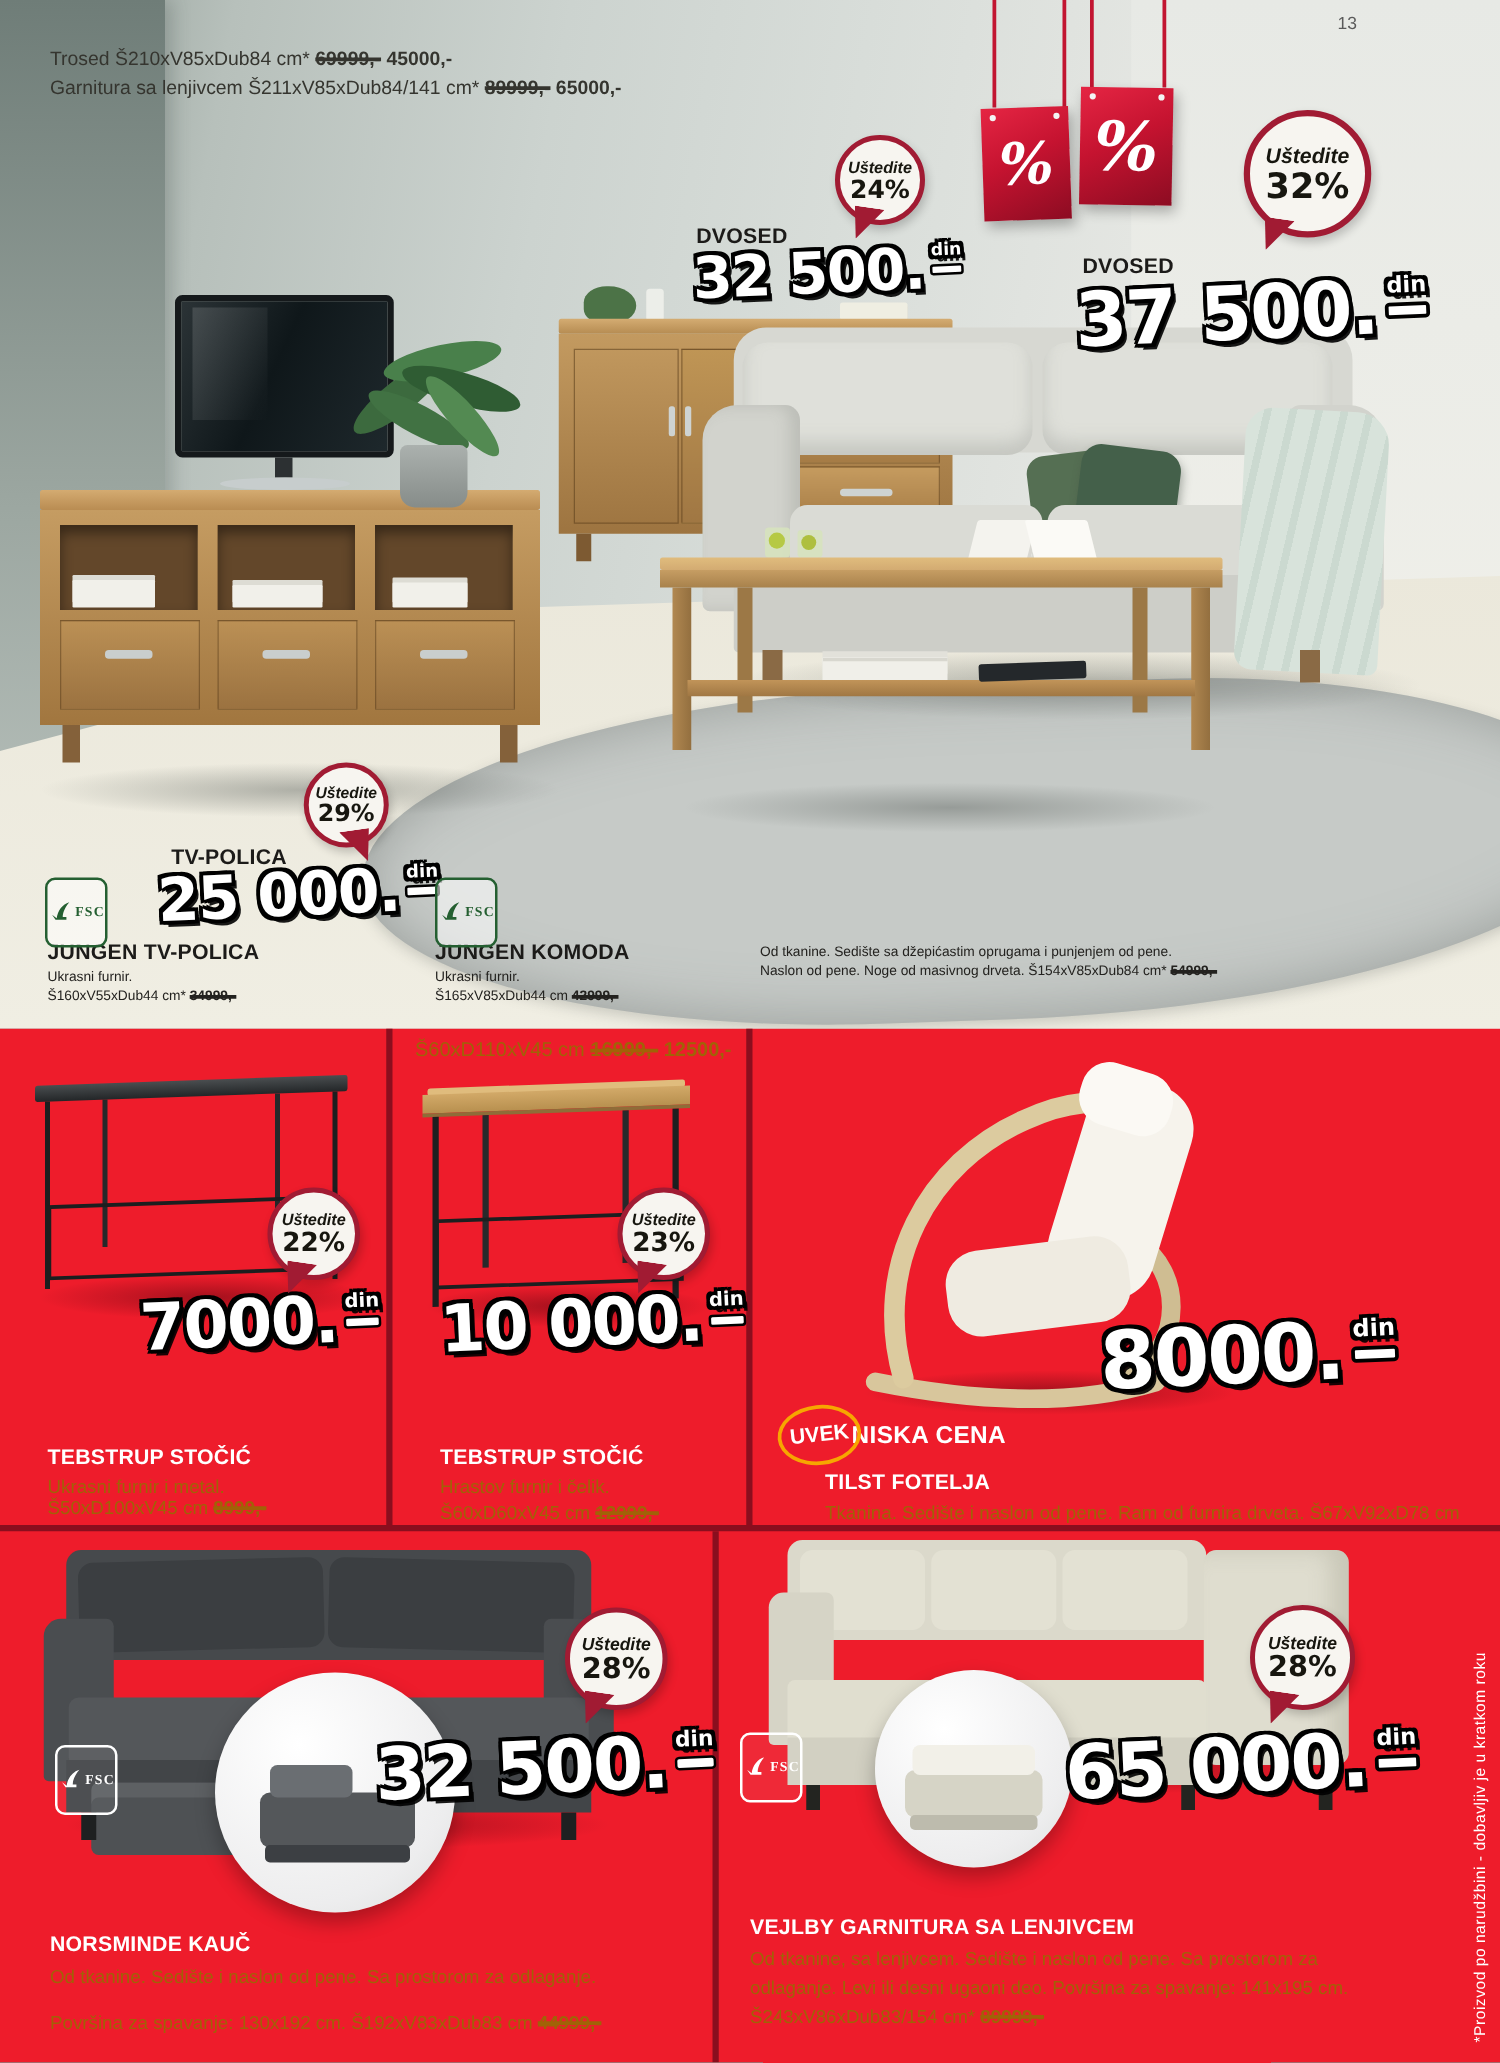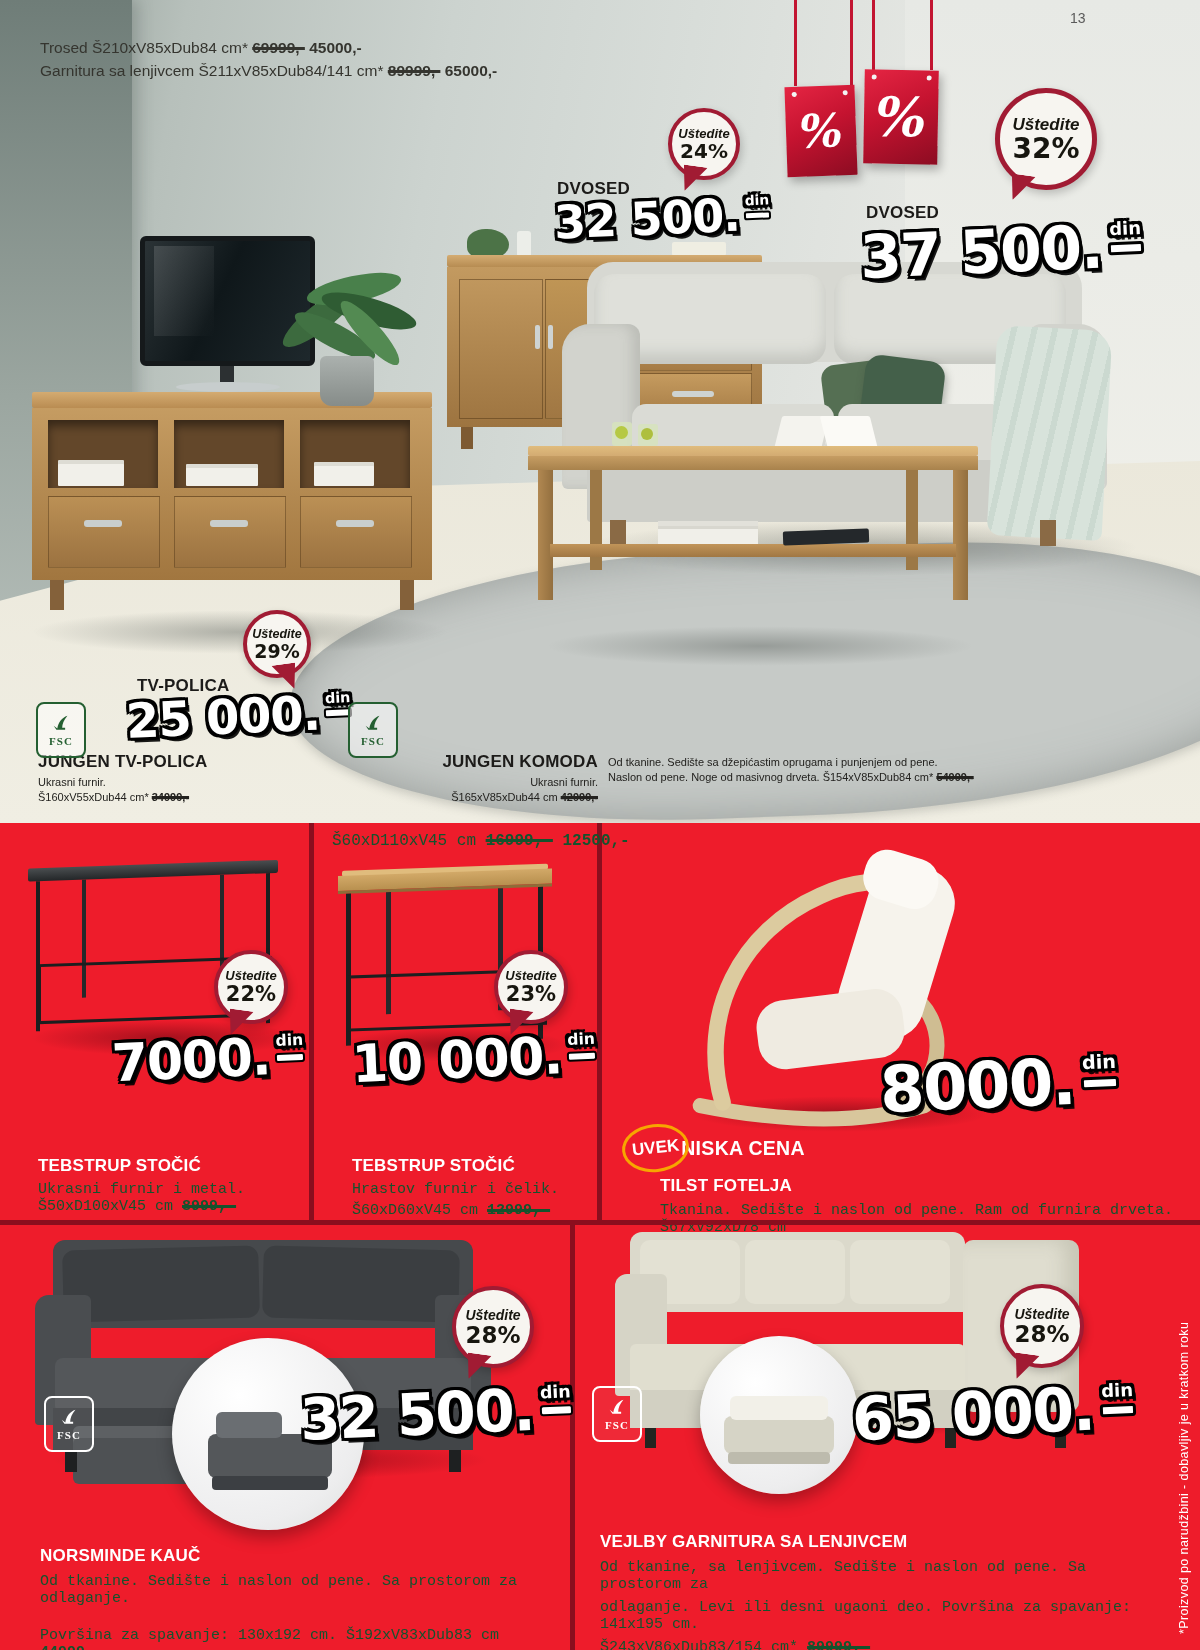--- a/index.html
+++ b/index.html
@@ -18,21 +18,21 @@
         clip-path:polygon(0 73%,36% 59%,100% 56%,100% 100%,0 100%);}
   .rug{position:absolute;left:290px;top:548px;width:1000px;height:268px;background:#c6cac7;
         border-radius:48% 38% 52% 44% / 55% 48% 58% 50%;transform:rotate(-2deg);
         box-shadow:inset 0 0 46px rgba(115,121,117,.55), 0 4px 10px rgba(90,95,92,.25);}
   .shadow{position:absolute;background:radial-gradient(ellipse at center,rgba(80,86,82,.4),rgba(80,86,82,0) 70%);}
 
   
   .p-title{font-weight:800;font-size:17px;color:#1c1b19;letter-spacing:.2px;}
   .p-line{font-size:11px;color:#23221f;}
   .t-title{font-weight:800;font-size:17px;color:#fff;letter-spacing:.2px;}
-  .t-line{font-size:15px;color:#14532d;font-family:Liberation Mono, monospace;}
+  .t-line{font-size:15px;color:#a16207;}
   s.old{font-weight:800;text-decoration:line-through;text-decoration-thickness:2.5px;}
   b{font-weight:800;}
   .toplines{position:absolute;left:40px;top:36px;font-size:15.5px;color:#35352f;line-height:1.5;}
 
   
   .price{position:absolute;display:flex;align-items:flex-start;color:#fff;font-weight:800;line-height:.92;
          letter-spacing:-.025em;transform:rotate(-2.5deg);z-index:6;white-space:nowrap;
          font-family:"DejaVu Sans",sans-serif;
          text-shadow:-3px -3px 0 #000,0 -3px 0 #000,3px -3px 0 #000,-3px 0 0 #000,3px 0 0 #000,
                      -3px 3px 0 #000,0 3px 0 #000,3px 3px 0 #000,-2px -2px 0 #000,2px -2px 0 #000,
@@ -53,21 +53,21 @@
   .save-pct{font-weight:800;color:#17160f;line-height:1;font-family:"DejaVu Sans",sans-serif;}
 
   
   .tag{position:absolute;background:linear-gradient(155deg,#e52543 0%,#c51330 45%,#8c0c22 100%);
        display:flex;align-items:center;justify-content:center;box-shadow:3px 5px 10px rgba(0,0,0,.28);z-index:4;}
   .tag-pct{color:#fff;font-weight:700;font-style:italic;font-size:46px;font-family:"DejaVu Serif",serif;}
   .pin{position:absolute;top:5px;width:5px;height:5px;background:#f3f4f4;border-radius:50%;}
   .string{position:absolute;top:0;width:3px;background:#c21531;z-index:3;}
 
   
-  .fsc{position:absolute;display:flex;flex-direction:column;align-items:center;justify-content:center;
+  .fsc{position:absolute;display:flex;align-items:center;justify-content:center;
        border:2.5px solid currentColor;border-radius:8px;width:46px;height:52px;z-index:6;background:rgba(255,255,255,.06);}
   .fsc span{font-size:11px;font-weight:700;letter-spacing:1px;line-height:1;margin-top:1px;font-family:"Liberation Serif",serif;}
   .fsc.green{color:#245f31;background:rgba(255,255,255,.55);}
   .fsc.white{color:#fff;}
 
   
   .red-bg{position:absolute;left:0;top:823px;width:1200px;height:827px;background:#ee1c2b;}
   .divider{position:absolute;background:#8a0e1e;z-index:1;}
 
   
@@ -256,21 +256,21 @@
           <path d="M4 14 l4 3 C 9 10 13 5 19 3 C 15 8 13.3 12 13.3 16 l3.2 0 0 2.4 -9.5 0 z" fill="currentColor"></path>
         </svg>
       <span>FSC</span>
     </div>
 
     <div class="abs" style="left:38px;top:752px;width:290px;">
       <div class="p-title">JUNGEN TV-POLICA</div>
       <div class="p-line" style="margin-top:4px;">Ukrasni furnir.</div>
       <div class="p-line" style="margin-top:3px;"><span>Š160xV55xDub44 cm*</span> <s class="old">34999,-</s></div>
     </div>
-    <div class="abs" style="left:348px;top:752px;width:250px;text-align:right;">
+    <div class="abs" style="left:348px;top:752px;width:250px;">
       <div class="p-title">JUNGEN KOMODA</div>
       <div class="p-line" style="margin-top:4px;">Ukrasni furnir.</div>
       <div class="p-line" style="margin-top:3px;"><span>Š165xV85xDub44 cm</span> <s class="old">42999,-</s></div>
     </div>
     <div class="abs" style="left:608px;top:752px;width:575px;">
       <div class="p-line" style="margin-top:4px;">Od tkanine. Sedište sa džepićastim oprugama i punjenjem od pene.</div>
       <div class="p-line" style="margin-top:3px;"><span>Naslon od pene. Noge od masivnog drveta. Š154xV85xDub84 cm*</span> <s class="old">54999,-</s></div>
     </div>
   </div>
 

